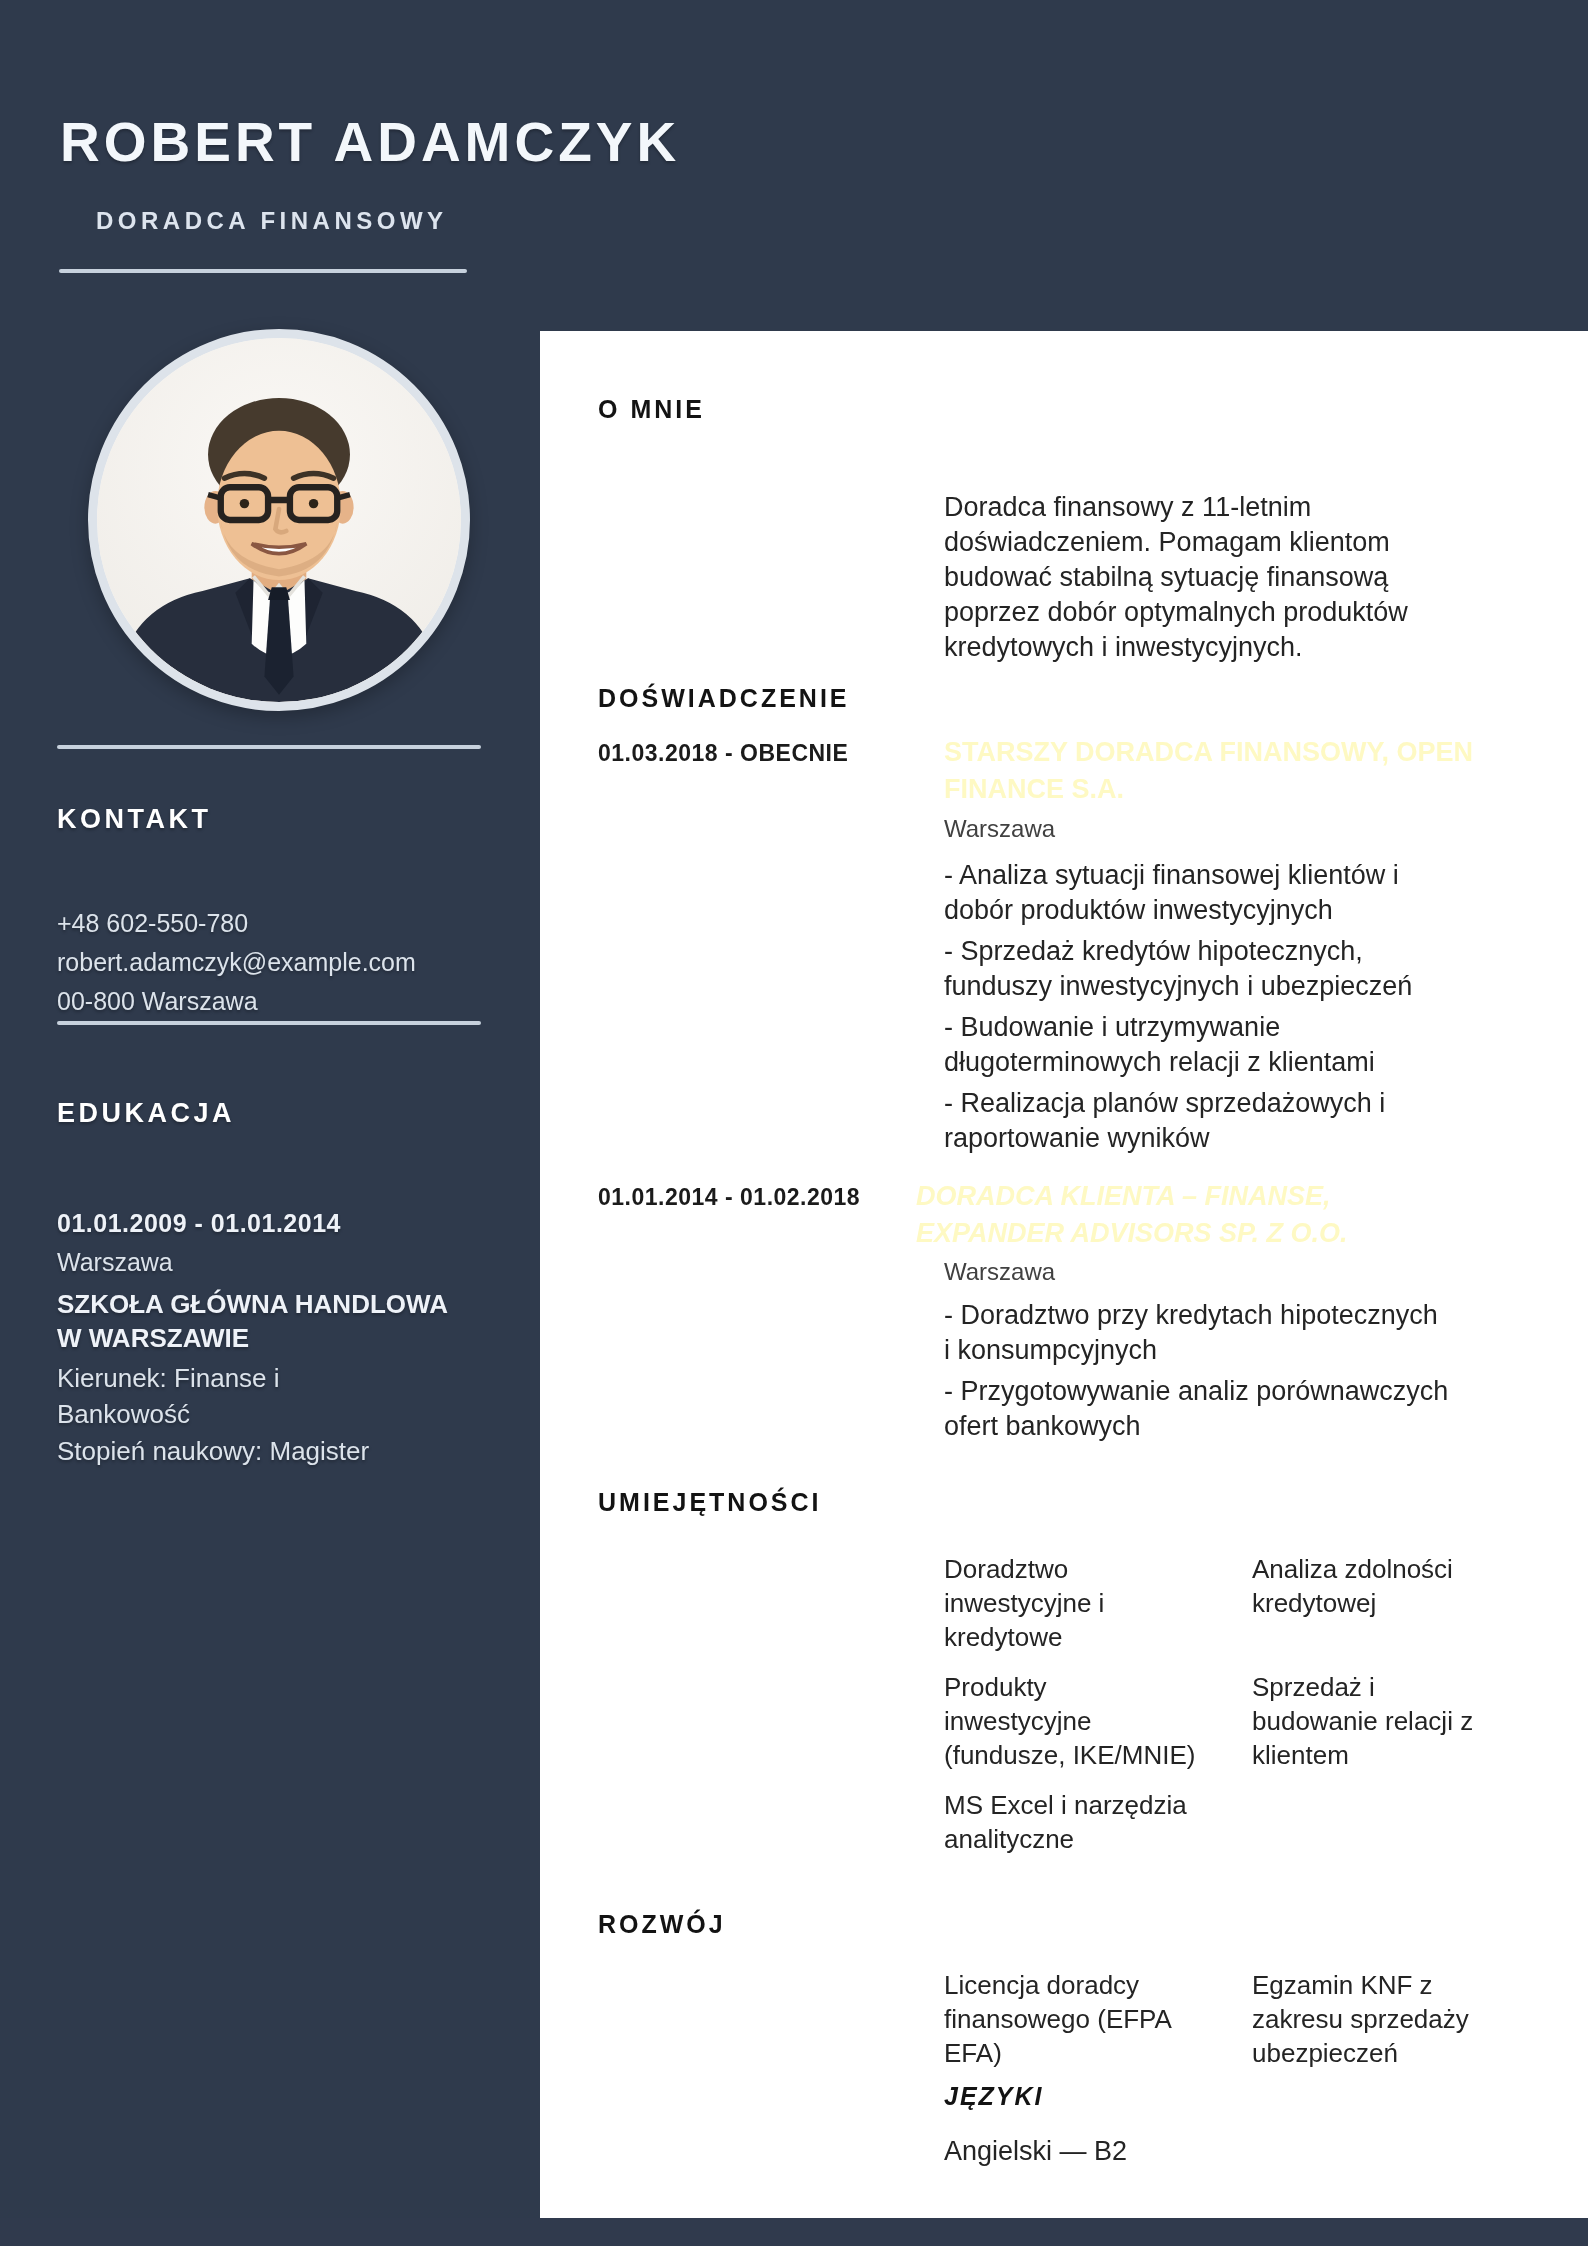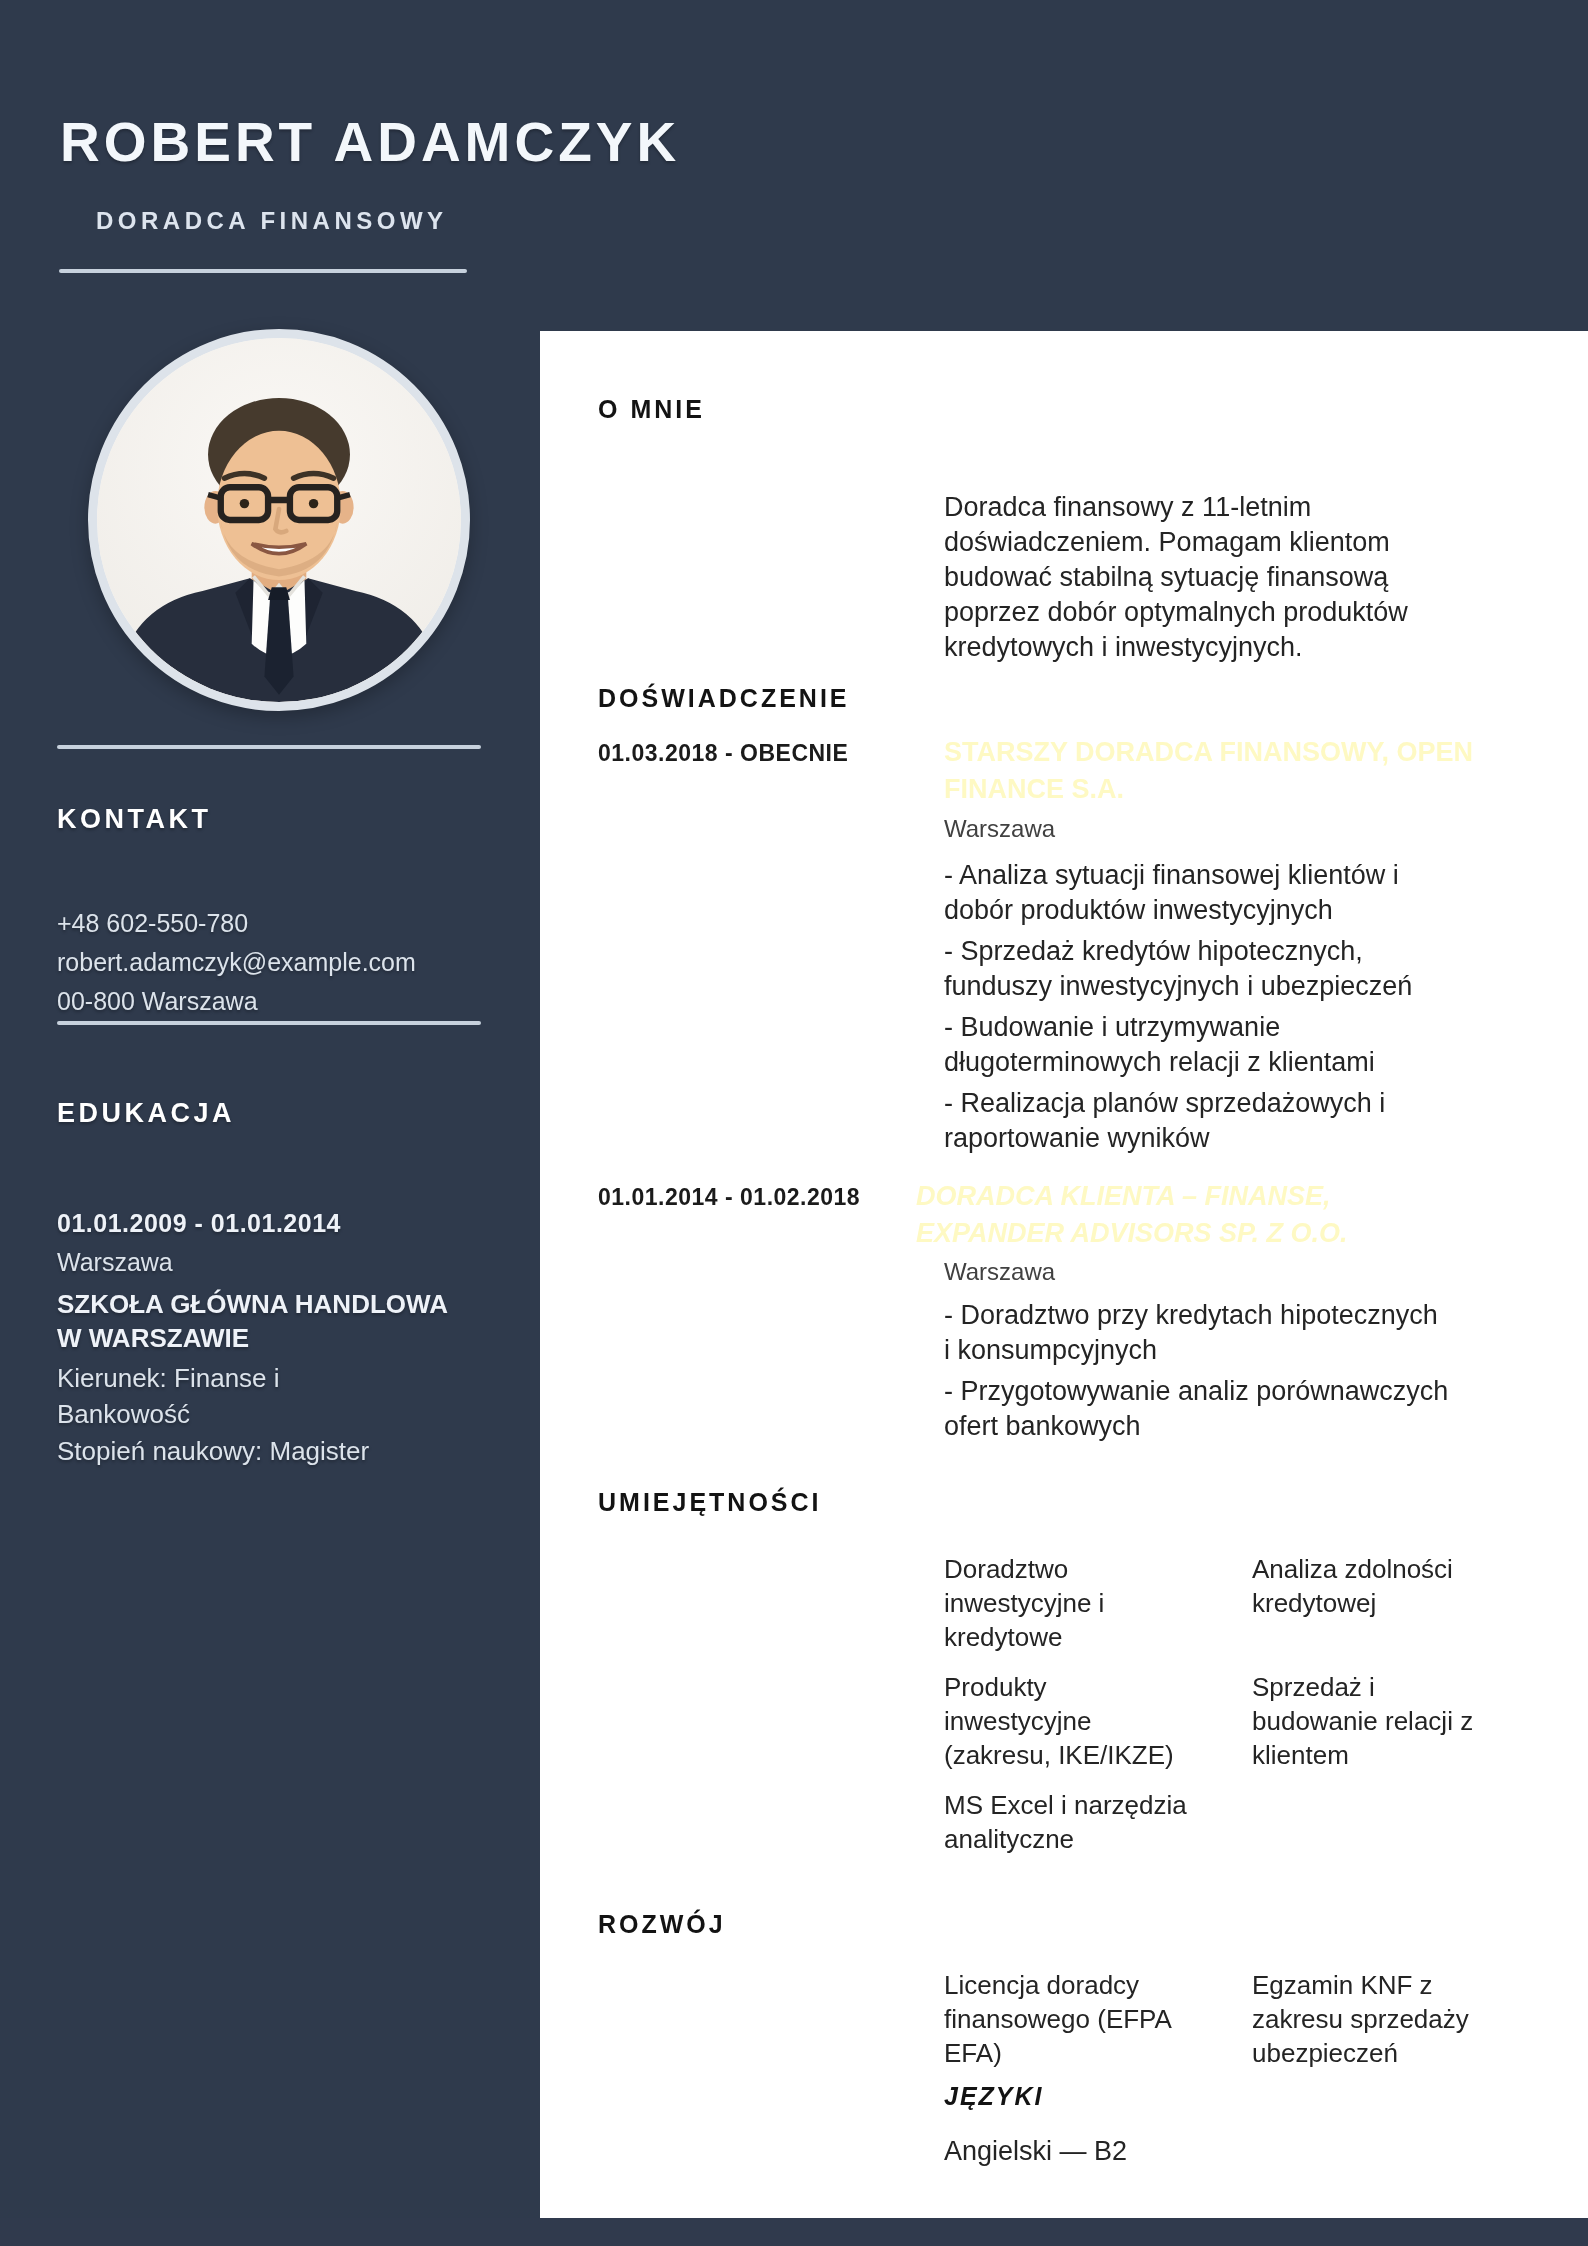--- a/index.html
+++ b/index.html
@@ -196,21 +196,21 @@
   <div>
     <h2 class="abs m-h" style="left:598px;top:1488px;margin:0;">UMIEJĘTNOŚCI</h2>
     <div class="abs grid2" style="left:944px;top:1552px;width:626px;">
       <div class="pre">Doradztwo
 inwestycyjne i
 kredytowe</div>
       <div class="pre">Analiza zdolności
 kredytowej</div>
       <div class="pre">Produkty
 inwestycyjne
-(zakresu, IKE/IKZE)</div>
+(fundusze, IKE/MNIE)</div>
       <div class="pre">Sprzedaż i
 budowanie relacji z
 klientem</div>
       <div class="pre">MS Excel i narzędzia
 analityczne</div>
       <div></div>
     </div>
   </div>
 
   <div>

